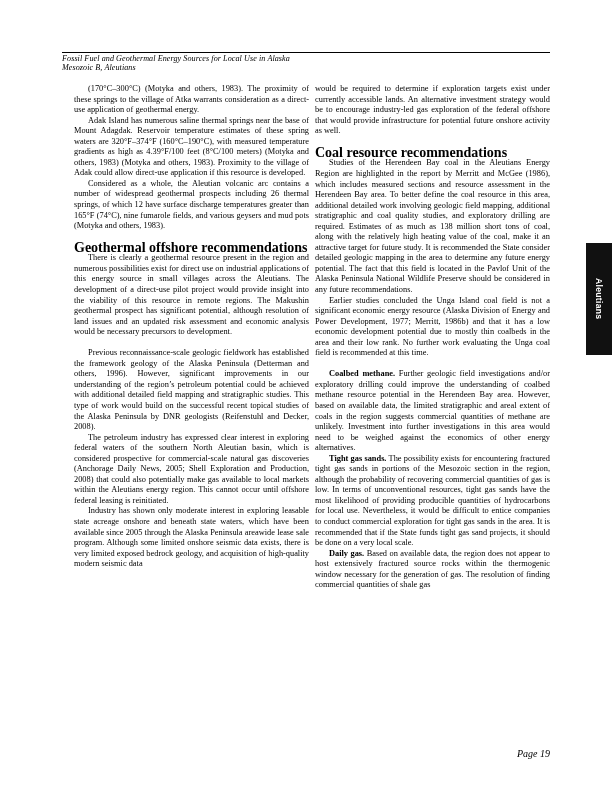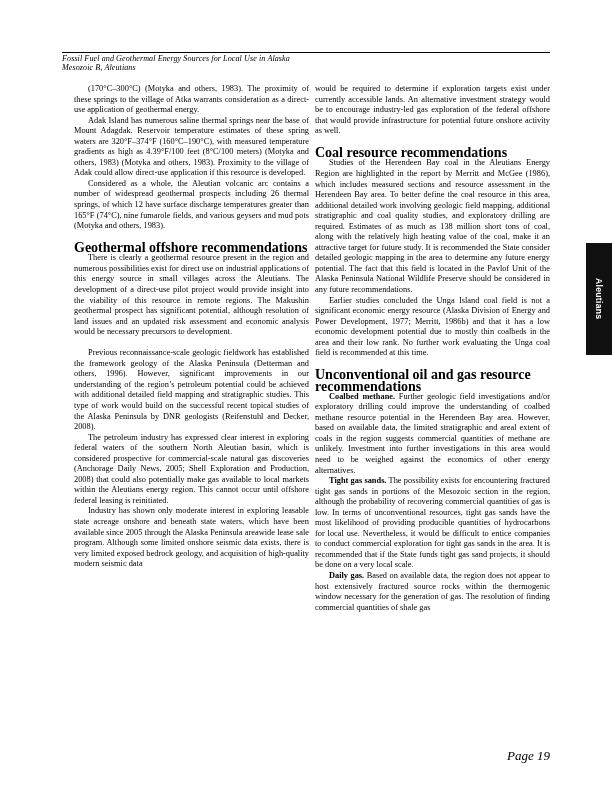--- a/index.html
+++ b/index.html
@@ -112,21 +112,21 @@
   }
 
   
   #page-footer {
     position: absolute;
     left: 62px;
     top: 748px;
     width: 488px;
     text-align: right;
     font-style: italic;
-    font-size: 13px;
+    font-size: 10px;
   }
 </style>
 </head>
 <body>
 
 <div id="running-header">
   <span>Fossil Fuel and Geothermal Energy Sources for Local Use in Alaska</span>
   <span>Mesozoic B, Aleutians</span>
 </div>
 <div id="header-rule"></div>
@@ -150,21 +150,20 @@
 
   <div class="column">
     <p class="para noindent">would be required to determine if exploration targets exist under currently accessible lands. An alternative investment strategy would be to encourage industry-led gas exploration of the federal offshore that would provide infrastructure for potential future onshore activity as well.</p>
 
     <div class="spacer-md"></div>
     <h3 class="sub-heading">Coal resource recommendations</h3>
     <p class="para">Studies of the Herendeen Bay coal in the Aleutians Energy Region are highlighted in the report by Merritt and McGee (1986), which includes measured sections and resource assessment in the Herendeen Bay area. To better define the coal resource in this area, additional detailed work involving geologic field mapping, additional stratigraphic and coal quality studies, and exploratory drilling are required. Estimates of as much as 138 million short tons of coal, along with the relatively high heating value of the coal, make it an attractive target for future study. It is recommended the State consider detailed geologic mapping in the area to determine any future energy potential. The fact that this field is located in the Pavlof Unit of the Alaska Peninsula National Wildlife Preserve should be considered in any future recommendations.</p>
     <p class="para">Earlier studies concluded the Unga Island coal field is not a significant economic energy resource (Alaska Division of Energy and Power Development, 1977; Merritt, 1986b) and that it has a low economic development potential due to mostly thin coalbeds in the area and their low rank. No further work evaluating the Unga coal field is recommended at this time.</p>
 
     <div class="spacer-md"></div>
-    <h3 class="sub-heading">Unconventional oil and gas resource recommendations</h3>
 
     <p class="para"><span class="run-in">Coalbed methane.</span><span> Further geologic field investigations and/or exploratory drilling could improve the understanding of coalbed methane resource potential in the Herendeen Bay area. However, based on available data, the limited stratigraphic and areal extent of coals in the region suggests commercial quantities of methane are unlikely. Investment into further investigations in this area would need to be weighed against the economics of other energy alternatives.</span></p>
     <p class="para"><span class="run-in">Tight gas sands.</span><span> The possibility exists for encountering fractured tight gas sands in portions of the Mesozoic section in the region, although the probability of recovering commercial quantities of gas is low. In terms of unconventional resources, tight gas sands have the most likelihood of providing producible quantities of hydrocarbons for local use. Nevertheless, it would be difficult to entice companies to conduct commercial exploration for tight gas sands in the area. It is recommended that if the State funds tight gas sand projects, it should be done on a very local scale.</span></p>
     <p class="para"><span class="run-in">Daily gas.</span><span> Based on available data, the region does not appear to host extensively fractured source rocks within the thermogenic window necessary for the generation of gas. The resolution of finding commercial quantities of shale gas</span></p>
   </div>
 </div>
 
 <div id="side-tab" style="background: rgb(17, 17, 17);">
   <span id="side-tab-label" style="color: rgb(255, 255, 255);">Aleutians</span>
 </div>

